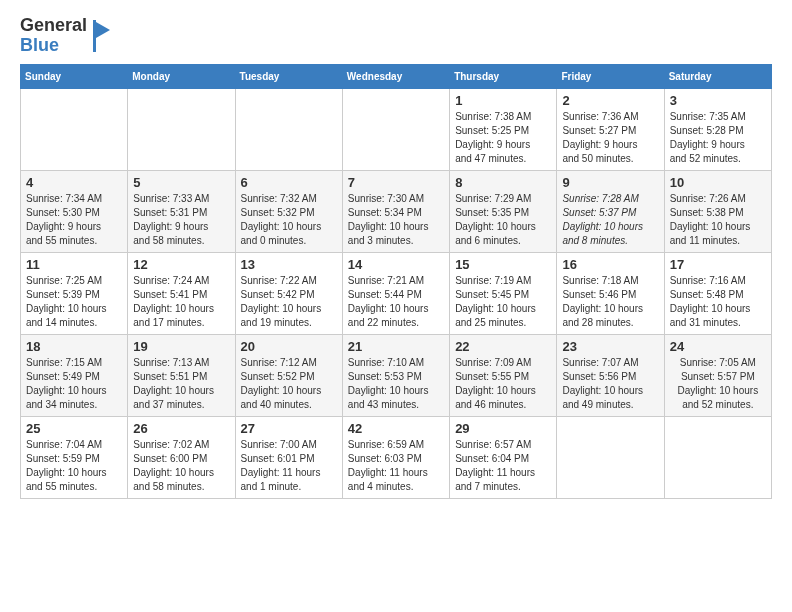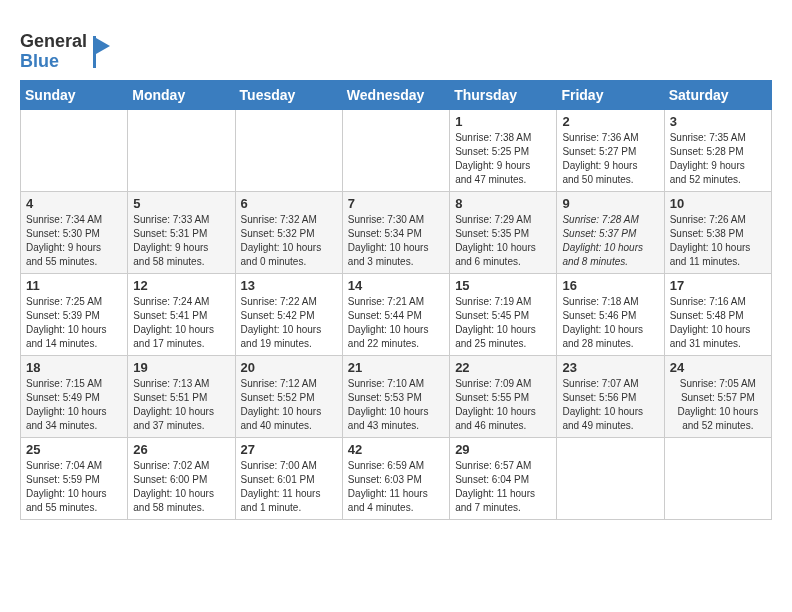--- a/index.html
+++ b/index.html
@@ -8,21 +8,20 @@
       background: #fff;
       width: 792px;
       min-height: 612px;
       padding: 16px 20px;
     }
     .header {
       display: flex;
       align-items: flex-start;
       justify-content: space-between;
       margin-bottom: 8px;
-      margin-top: 16px;
     }
     .logo-wrapper {
       display: flex;
       align-items: center;
       gap: 4px;
     }
     .title-block {
       text-align: right;
     }
     .month-title {
@@ -35,21 +34,21 @@
       color: #333;
     }
     .calendar {
       width: 100%;
       border-collapse: collapse;
       border: 1px solid #ccc;
     }
     .calendar th {
       background: #3a7dbf;
       color: #fff;
-      font-size: 14px;
+      font-size: 10px;
       font-weight: bold;
       padding: 6px 4px;
       text-align: left;
       border: 1px solid #3a7dbf;
     }
     .calendar td {
       vertical-align: top;
       border: 1px solid #ccc;
       padding: 4px 5px;
       font-size: 10.5px;

